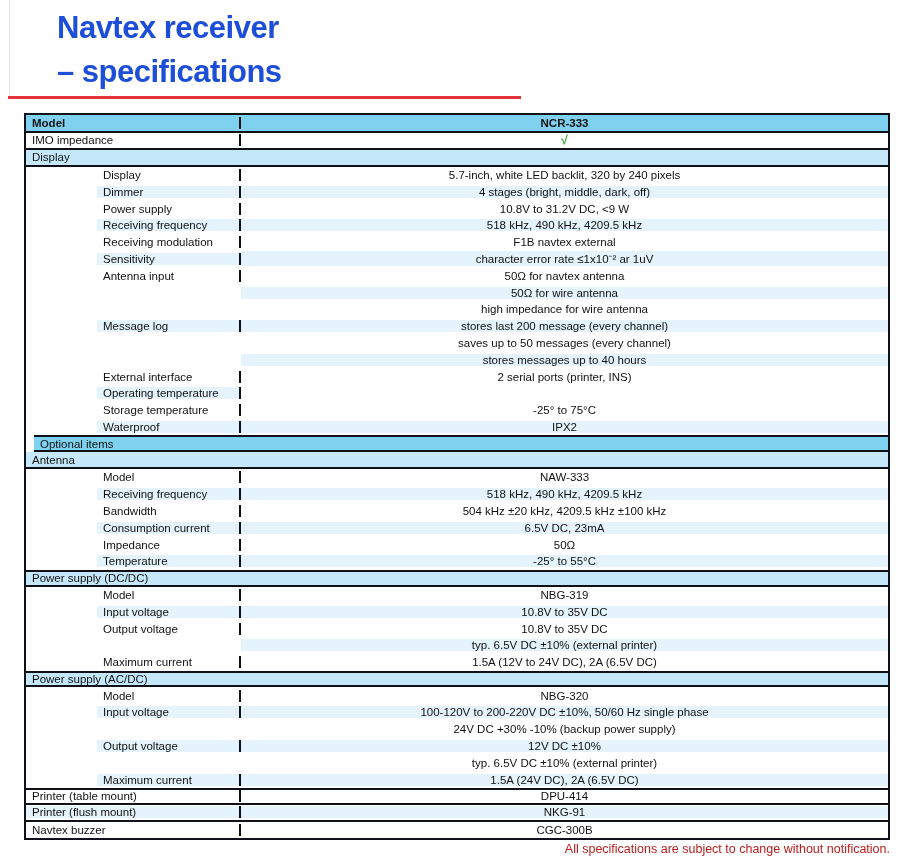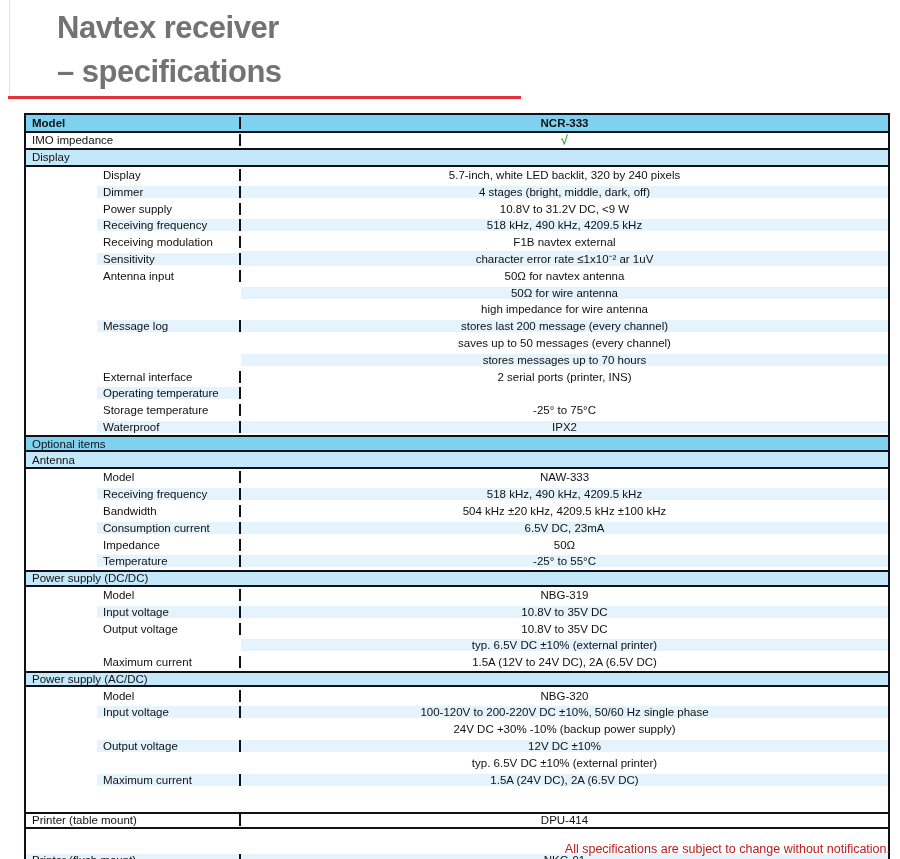--- a/index.html
+++ b/index.html
@@ -1,35 +1,35 @@
 <!DOCTYPE html>
 <html><head>
 <meta charset="utf-8">
 <style>
   html,body{margin:0;padding:0;}
   body{
     width:900px;height:859px;position:relative;background:#ffffff;
     font-family:"Liberation Sans", sans-serif;color:#111;overflow:hidden;
   }
   .page-edge{position:absolute;left:9px;top:0;width:1px;height:95px;background:#dde2e8;}
-  .title-block{position:absolute;left:57px;top:6px;font-weight:bold;font-size:31px;line-height:44px;color:#737373;letter-spacing:-0.5px;}
+  .title-block{position:absolute;left:57px;top:6px;font-weight:bold;font-size:31px;line-height:44px;color:#1d4ed8;letter-spacing:-0.5px;}
   .red-line{position:absolute;left:8px;top:96px;width:513px;height:3px;background:#e4323b;}
 
   .spec-table{
     position:absolute;left:24px;top:113px;width:866px;box-sizing:border-box;
     border:2px solid #101018;font-size:11.5px;
   }
   .row{display:flex;align-items:center;height:16.8px;box-sizing:border-box;background:#fff;}
   .row.header{height:18px;font-weight:bold;background:#7fd1f0;border-bottom:2px solid #101018;}
   .row.top{border-bottom:2px solid #101018;}
   .row.section{border-bottom:2px solid #101018;}
   .row.section.light{background:#c4e8f9;}
-  .row.section.dark{background:#7fd1f0;}
+  .row.section.dark{background:#7fd1f0;margin-left:8px;}
   .row.bt{border-top:2px solid #101018;}
-  .row.bottom{border-bottom:2px solid #101018;margin-top:24px;}
+  .row.bottom{border-bottom:2px solid #101018;}
   .row.bottom:last-child{border-bottom:none;}
 
   .cell{display:flex;align-items:center;box-sizing:border-box;}
   .cell-indent{width:71px;border-right:1px solid #101018;background:#fff;}
   .cell-label{width:144px;border-right:2px solid #101018;padding-left:6px;}
   .cell-label-wide{width:215px;border-right:2px solid #101018;padding-left:6px;}
   .cell-value{flex:1;justify-content:center;text-align:center;}
   .section-label{display:flex;align-items:center;padding-left:6px;width:100%;}
 
   .row.subrow.shade .cell-label,
@@ -116,21 +116,21 @@
       <div class="cell cell-value">stores last 200 message (every channel)</div>
     </div>
     <div class="row subrow">
       <div class="cell cell-indent"></div>
       <div class="cell cell-label"></div>
       <div class="cell cell-value">saves up to 50 messages (every channel)</div>
     </div>
     <div class="row subrow shade">
       <div class="cell cell-indent"></div>
       <div class="cell cell-label"></div>
-      <div class="cell cell-value">stores messages up to 70 hours</div>
+      <div class="cell cell-value">stores messages up to 40 hours</div>
     </div>
     <div class="row subrow">
       <div class="cell cell-indent"></div>
       <div class="cell cell-label">External interface</div>
       <div class="cell cell-value">2 serial ports (printer, INS)</div>
     </div>
     <div class="row subrow shade">
       <div class="cell cell-indent"></div>
       <div class="cell cell-label">Operating temperature</div>
     </div>

